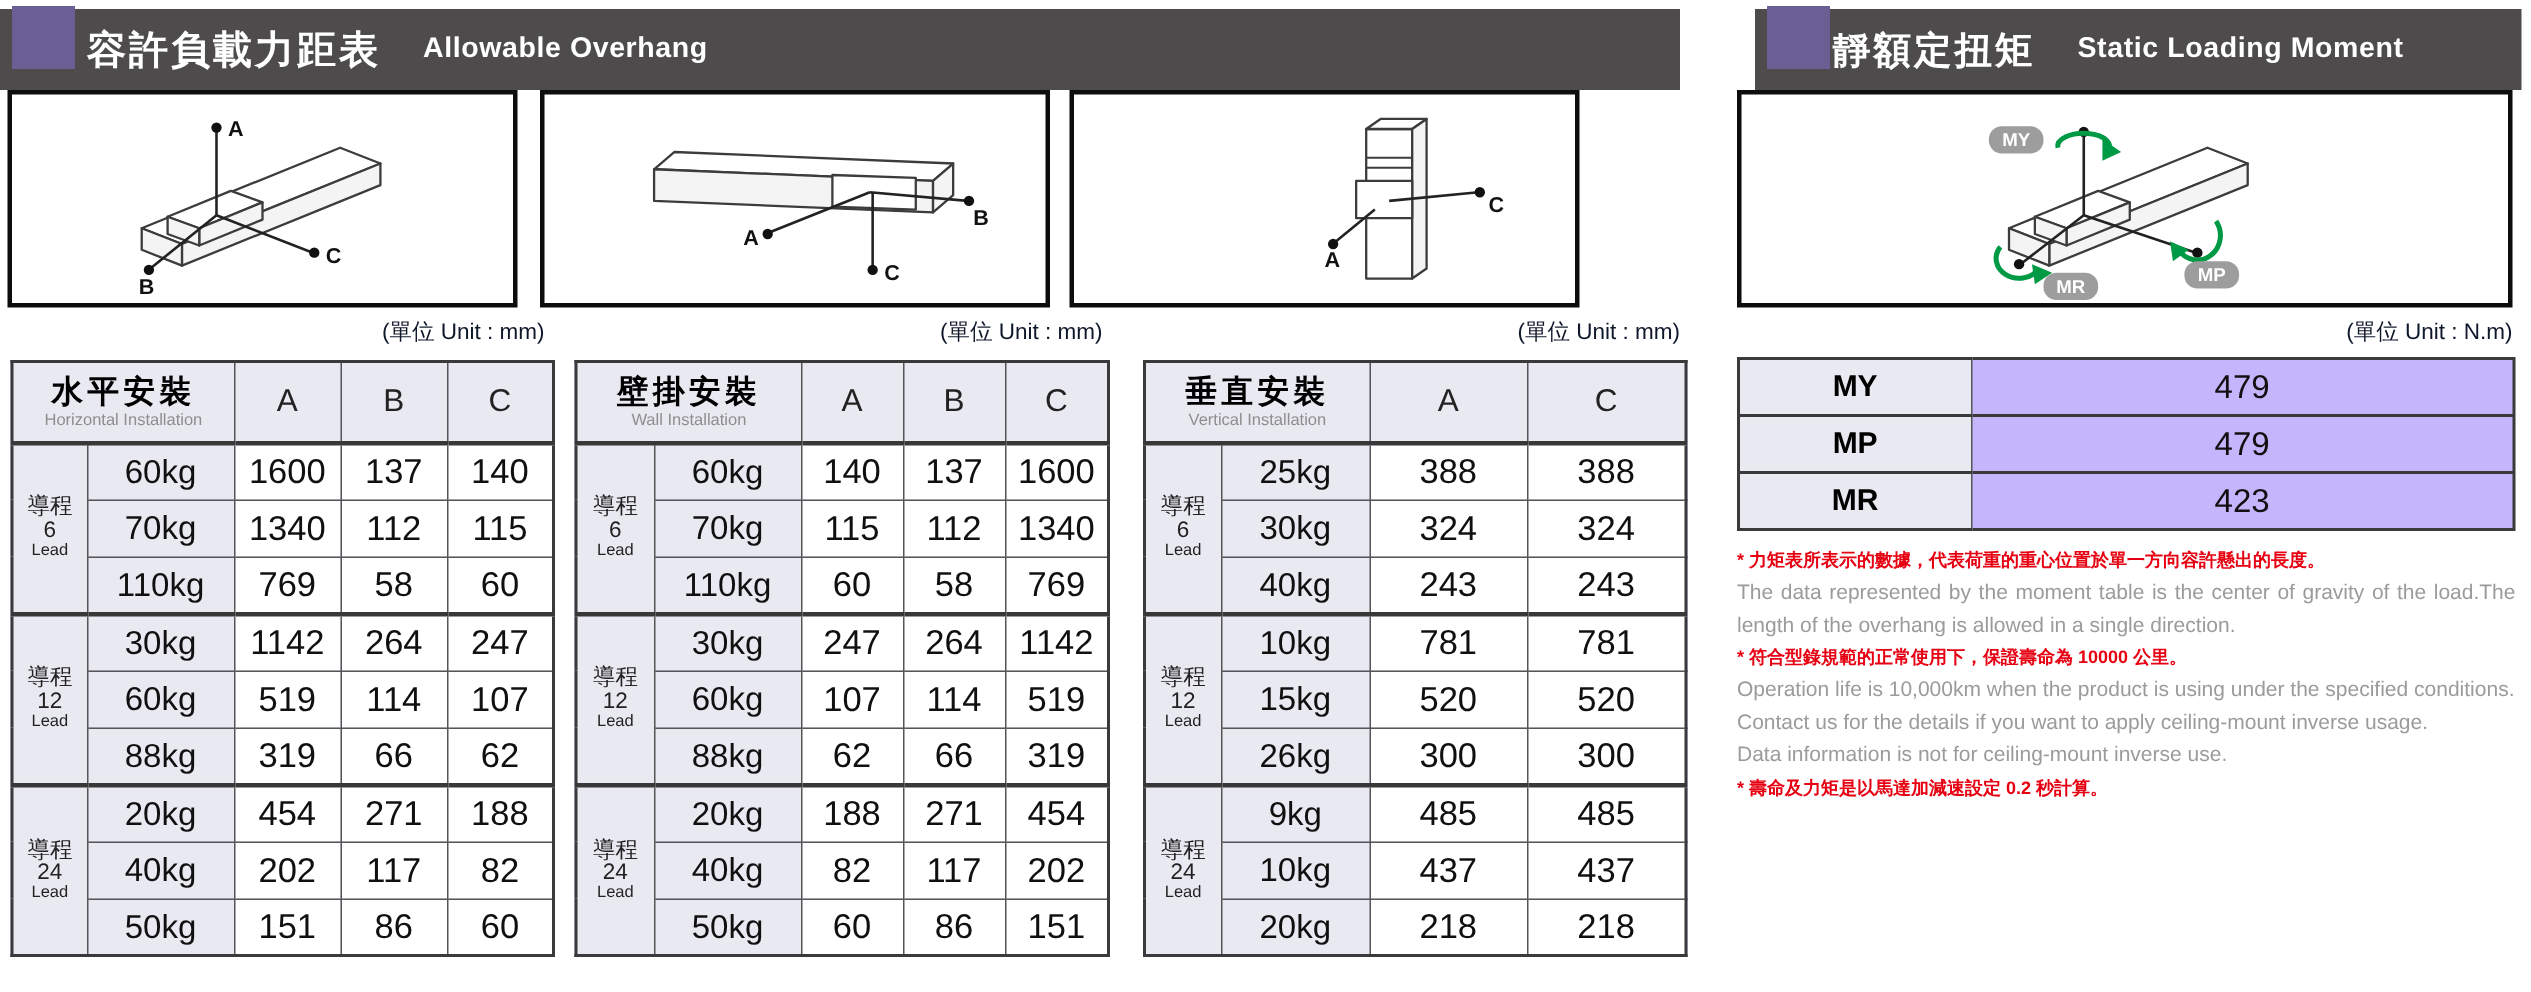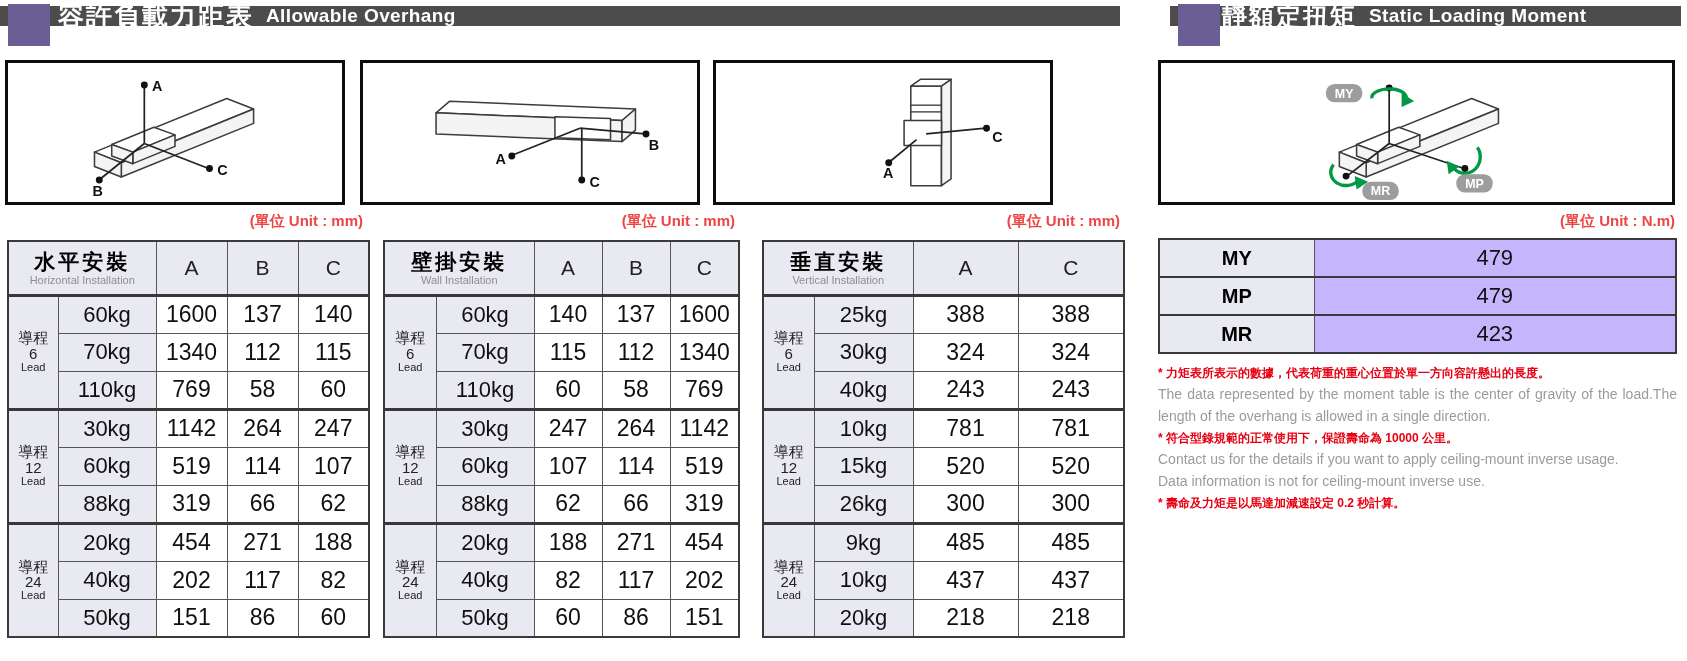--- a/index.html
+++ b/index.html
@@ -1,29 +1,29 @@
 <!DOCTYPE html>
 <html><head>
 <meta charset="utf-8">
 <style>
   *{box-sizing:border-box;margin:0;padding:0}
   html,body{width:1687px;height:661px;background:#ffffff;font-family:"Liberation Sans",sans-serif;overflow:hidden}
   body{position:relative}
 
   
-  .hdr{position:absolute;top:6px;height:20px;background:#4e4b4c;color:#fff;display:flex;align-items:center}
+  .hdr{position:absolute;top:6px;height:54px;background:#4e4b4c;color:#fff;display:flex;align-items:center}
   .hdr .sq{position:absolute;left:8px;top:-2px;width:42px;height:42px;background:#6b5e95}
   .hdr .zh{font-size:26px;font-weight:bold;letter-spacing:2px;margin-left:58px;white-space:nowrap}
-  .hdr .en{font-size:19px;font-weight:bold;margin-left:12px;letter-spacing:.4px;white-space:nowrap}
+  .hdr .en{font-size:19px;font-weight:bold;margin-left:28px;letter-spacing:.4px;white-space:nowrap}
 
   
   .dbox{position:absolute;top:60px;height:145px;border:3.5px solid #0d0d0d;background:#fff}
   .dbox svg{width:100%;height:100%;display:block}
 
-  .unit{position:absolute;top:212px;font-size:15px;font-weight:700;color:#ef4444;text-align:right;white-space:nowrap}
+  .unit{position:absolute;top:212px;font-size:15px;font-weight:400;color:#0f172a;text-align:right;white-space:nowrap}
 
   
   table.spec{position:absolute;top:240px;border-collapse:collapse;table-layout:fixed;background:#c4b5fd;border:2px solid #3a3a3a}
   .spec th,.spec td{border:1px solid #555;text-align:center;vertical-align:middle;padding:0}
   .spec thead th{background:#e9e9f1;height:54px;border-bottom:3px solid #383838}
   .spec .tname{font-size:21px;font-weight:bold;letter-spacing:3px;color:#000;line-height:1.1}
   .spec .tname-en{font-size:11px;color:#8e8e8e;font-weight:normal;letter-spacing:0;line-height:1.1;margin-top:1px}
   .spec .colh{font-size:21px;font-weight:500;color:#222}
   .spec tbody td{height:38px;font-size:23px;color:#101010}
   .spec td.lead{background:#e9e9f1;font-size:15px;color:#222;line-height:1.05;font-weight:500}
@@ -442,16 +442,17 @@
         <td class="mlabel">MR</td>
         <td class="mval">423</td>
       </tr>
     </tbody>
 </table>
 
 <div class="notes">
     <div class="note-zh">* 力矩表所表示的數據，代表荷重的重心位置於單一方向容許懸出的長度。</div>
     <div class="note-en">The data represented by the moment table is the center of gravity of the load.The length of the overhang is allowed in a single direction.</div>
     <div class="note-zh">* 符合型錄規範的正常使用下，保證壽命為 10000 公里。</div>
+    <div class="note-en">Operation life is 10,000km when the product is using under the specified conditions.</div>
     <div class="note-en">Contact us for the details if you want to apply ceiling-mount inverse usage.</div>
     <div class="note-en">Data information is not for ceiling-mount inverse use.</div>
     <div class="note-zh">* 壽命及力矩是以馬達加減速設定 0.2 秒計算。</div>
   </div>
 
 </body></html>

